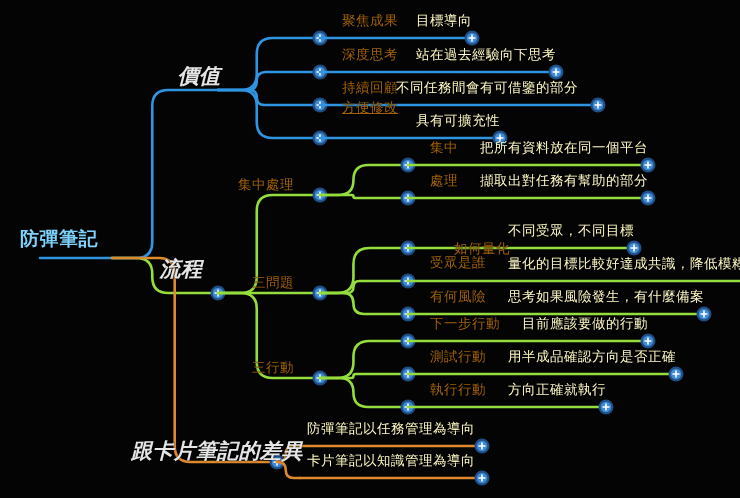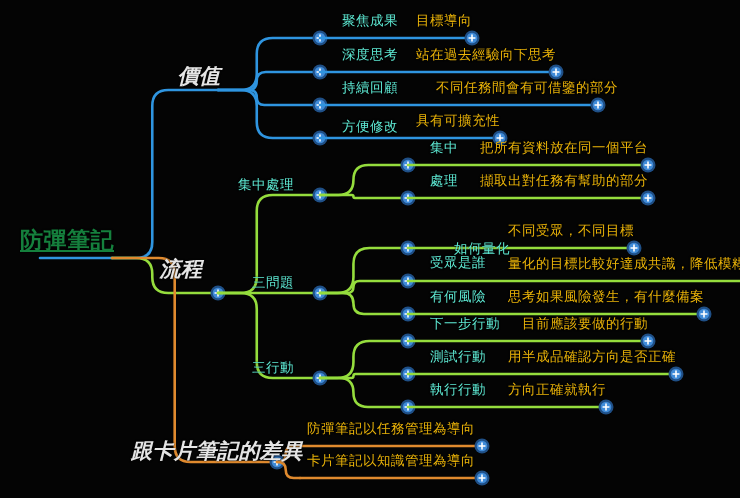--- a/index.html
+++ b/index.html
@@ -45,38 +45,37 @@
   }
   .label {
     position: absolute;
     color: #f2f2f2;
     white-space: nowrap;
     line-height: 1;
     letter-spacing: 0.5px;
     text-shadow: 0 0 2px rgba(0,0,0,0.9);
   }
   .label-root {
-    font-size: 23px;
+    font-size: 19px;
     font-weight: bold;
-    color: #15803d;
-    text-decoration: underline;
+    color: #7dd3fc;
   }
   .label-l1 {
     font-size: 21px;
     font-weight: bold;
     color: #e5e5e5;
     font-style: italic;
   }
   .label-l2 {
     font-size: 13.5px;
-    color: #5eead4;
+    color: #a16207;
   }
   .label-l3 {
     font-size: 13.5px;
-    color: #eab308;
+    color: #fef9c3;
   }
 </style>
 </head>
 <body>
 
 <div id="mindmap-root">
   <svg id="map-canvas" viewBox="0 0 740 498">
       <path d="M40 258 L112 258" class="branch-path" stroke="#2f95e0" stroke-width="2.6"></path>
       <path d="M112 258 L136.28 258 Q152.28 258 152.28 242 L152.28 106 Q152.28 90 168.28 90 L218 90" class="branch-path" stroke="#2f95e0" stroke-width="2.6"></path>
       <path d="M218 90 L240.76 90 Q256.76 90 256.76 74 L256.76 54 Q256.76 38 272.76 38 L320 38" class="branch-path" stroke="#2f95e0" stroke-width="2.6"></path>
@@ -268,22 +267,22 @@
         <path d="M479.1 478 L484.9 478 M482 475.1 L482 480.9" class="node-plus" fill="none"></path>
       </g>
     </svg>
 <div class="label label-root" style="left: 20px; top: 228.5px;">防彈筆記</div>
     <div class="label label-l1" style="left: 177.5px; top: 64.5px;">價值</div>
     <div class="label label-l2" style="left: 342px; top: 14.25px;">聚焦成果</div>
     <div class="label label-l3" style="left: 416px; top: 14.25px;">目標導向</div>
     <div class="label label-l2" style="left: 342px; top: 48.25px;">深度思考</div>
     <div class="label label-l3" style="left: 416px; top: 48.25px;">站在過去經驗向下思考</div>
     <div class="label label-l2" style="left: 342px; top: 81.25px;">持續回顧</div>
-    <div class="label label-l3" style="left: 436px; top: 81.25px;">不同任務間會有可借鑒的部分</div>
-    <div class="label label-l2" style="left: 342px; top: 120px;">方便修改</div>
+    <div class="label label-l3" style="left: 396px; top: 81.25px;">不同任務間會有可借鑒的部分</div>
+    <div class="label label-l2" style="left: 342px; top: 101px; text-decoration: underline;">方便修改</div>
     <div class="label label-l3" style="left: 416px; top: 114.25px;">具有可擴充性</div>
     <div class="label label-l1" style="left: 159.5px; top: 257.5px;">流程</div>
     <div class="label label-l2" style="left: 238px; top: 178.25px; text-align: right;">集中處理</div>
     <div class="label label-l2" style="left: 430px; top: 141.25px;">集中</div>
     <div class="label label-l3" style="left: 480px; top: 141.25px;">把所有資料放在同一個平台</div>
     <div class="label label-l2" style="left: 430px; top: 174.25px;">處理</div>
     <div class="label label-l3" style="left: 480px; top: 174.25px;">擷取出對任務有幫助的部分</div>
     <div class="label label-l2" style="left: 252px; top: 276.25px;">三問題</div>
     <div class="label label-l2" style="left: 430px; top: 224.25px; margin-top: 32px;">受眾是誰</div>
     <div class="label label-l3" style="left: 508px; top: 224.25px;">不同受眾，不同目標</div>

